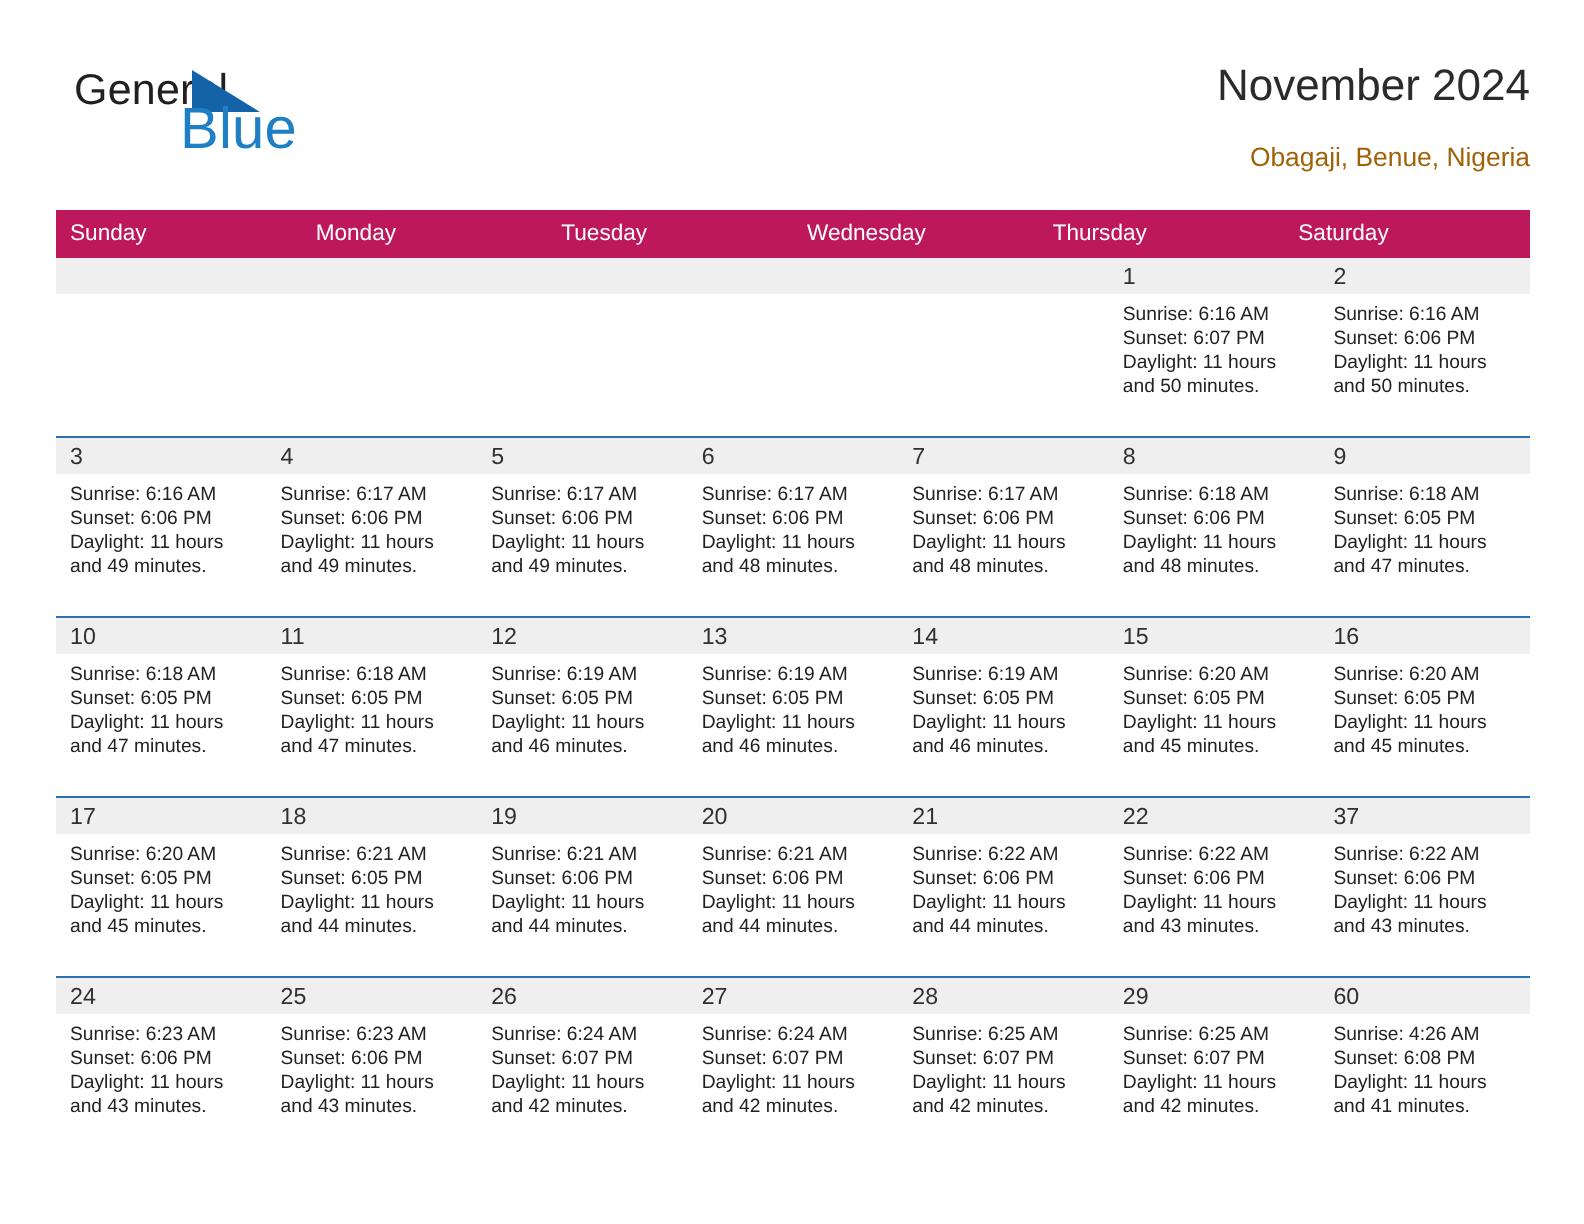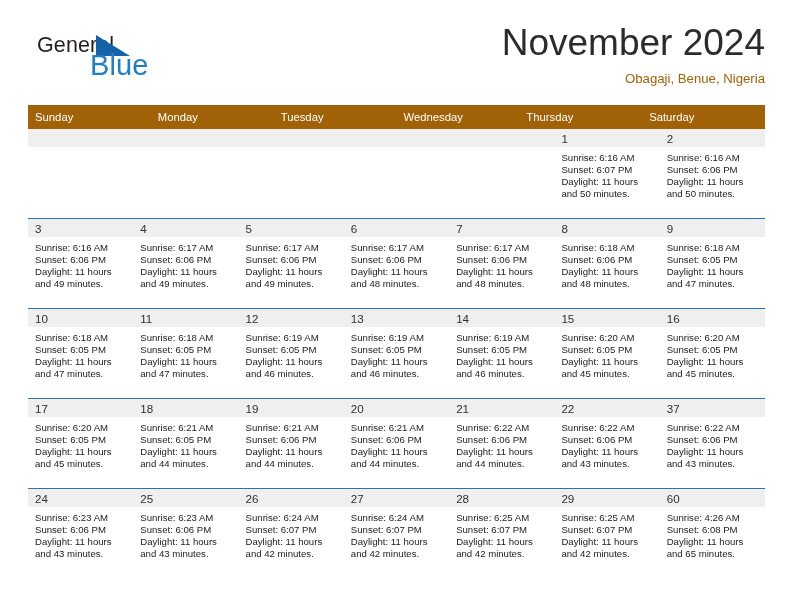--- a/index.html
+++ b/index.html
@@ -52,21 +52,21 @@
     background: #1463a8;
     clip-path: polygon(0 0, 0 100%, 100% 100%);
   }
 
   .titles {
     position: absolute;
     right: 0; top: 0;
     text-align: right;
   }
   .cal-title {
-    font-size: 37px;
+    font-size: 22px;
     color: #2b2b2b;
     line-height: 34px;
     font-weight: normal;
     margin: 0;
     white-space: nowrap;
   }
   .cal-subtitle {
     font-size: 13.2px;
     color: #a16207;
     line-height: 18px;
@@ -76,21 +76,21 @@
 
   
   .calendar {
     position: absolute;
     left: 28px; top: 105px;
     width: 737px;
   }
   .dow-row {
     display: flex;
     width: 100%;
-    background: #a16207;
+    background: #be185d;
   }
   .dow {
     flex: 1 1 0;
     min-width: 0;
     color: #ffffff;
     font-size: 11.3px;
     line-height: 14px;
     padding: 5px 0 5px 7px;
     white-space: nowrap;
   }
@@ -444,20 +444,20 @@
               <div>Daylight: 11 hours</div>
               <div>and 42 minutes.</div>
             </div>
           </div>
           <div class="cell">
             <div class="daynum-band"><span class="daynum">60</span></div>
             <div class="details">
               <div>Sunrise: 4:26 AM</div>
               <div>Sunset: 6:08 PM</div>
               <div>Daylight: 11 hours</div>
-              <div>and 65 minutes.</div>
+              <div>and 41 minutes.</div>
             </div>
           </div>
         </div>
       </div>
   </div>
 
 </div>
 
 </body></html>

